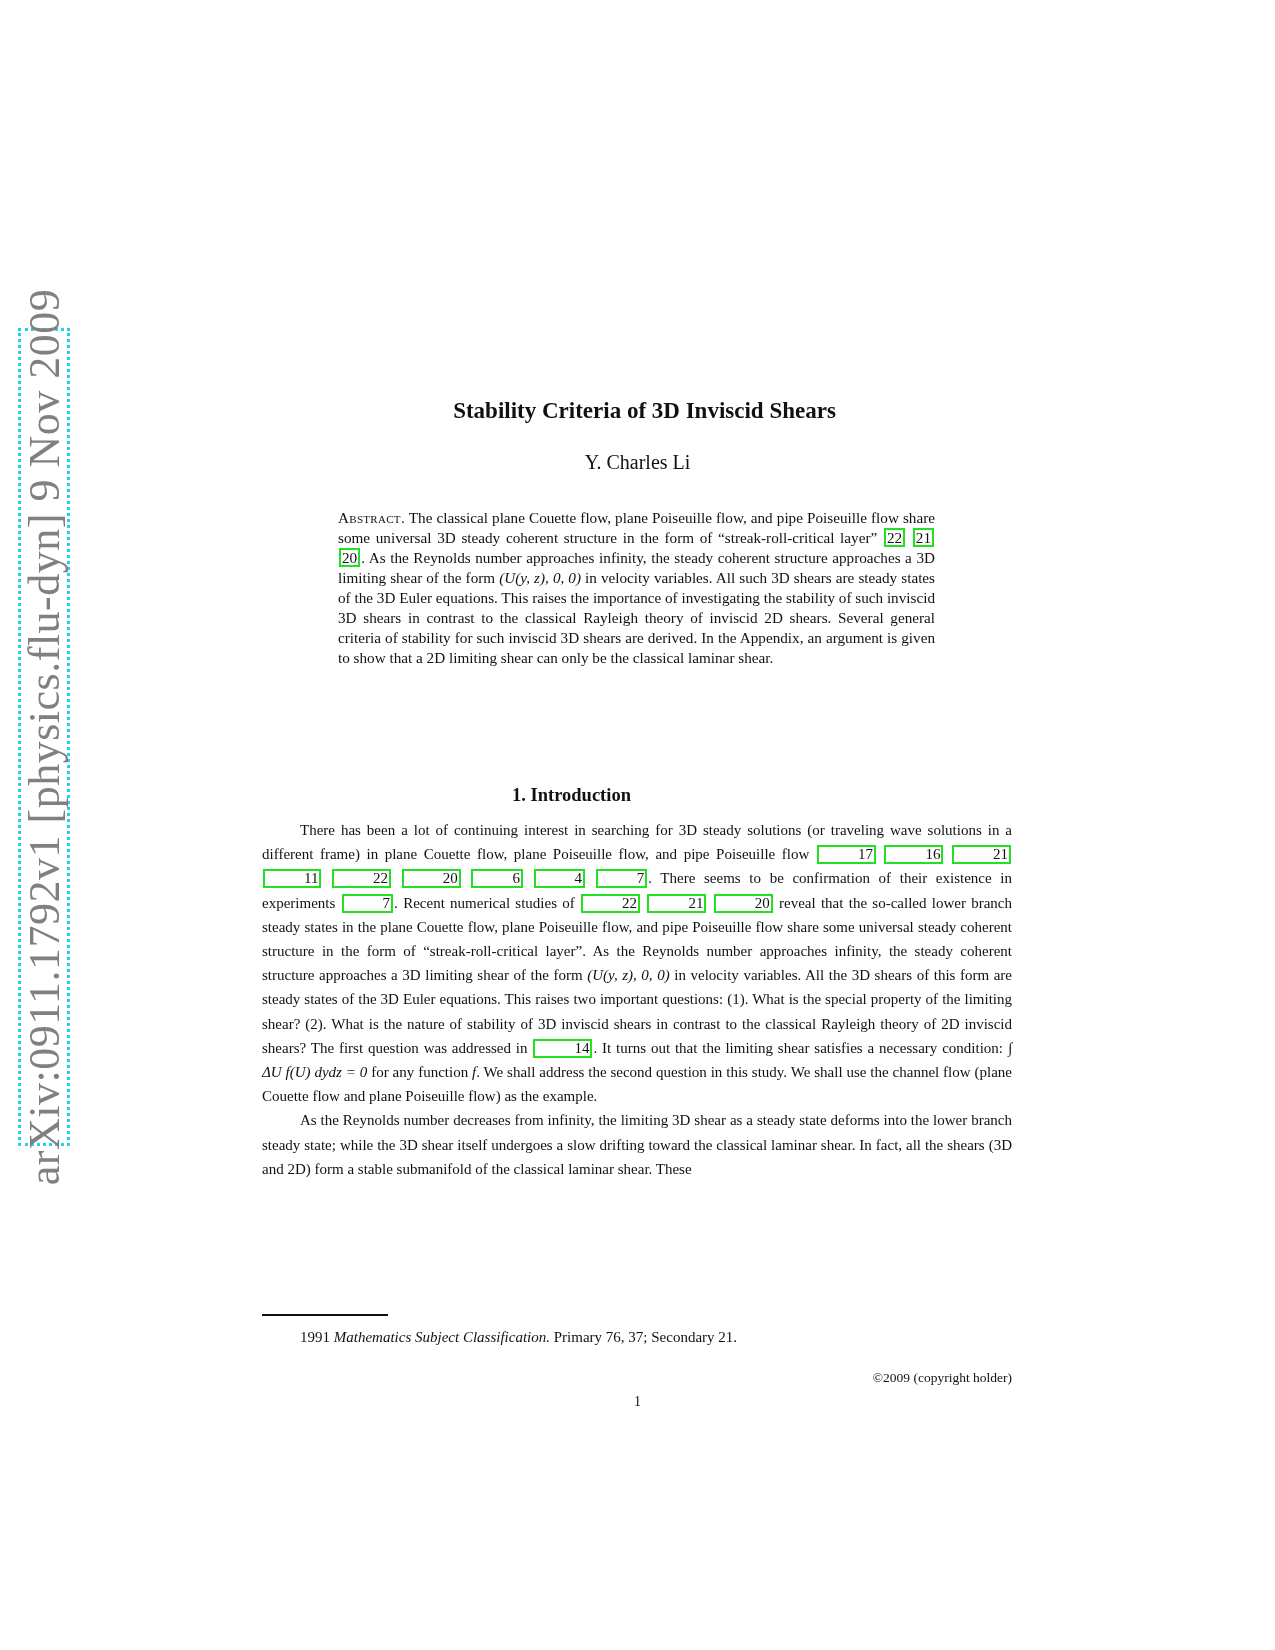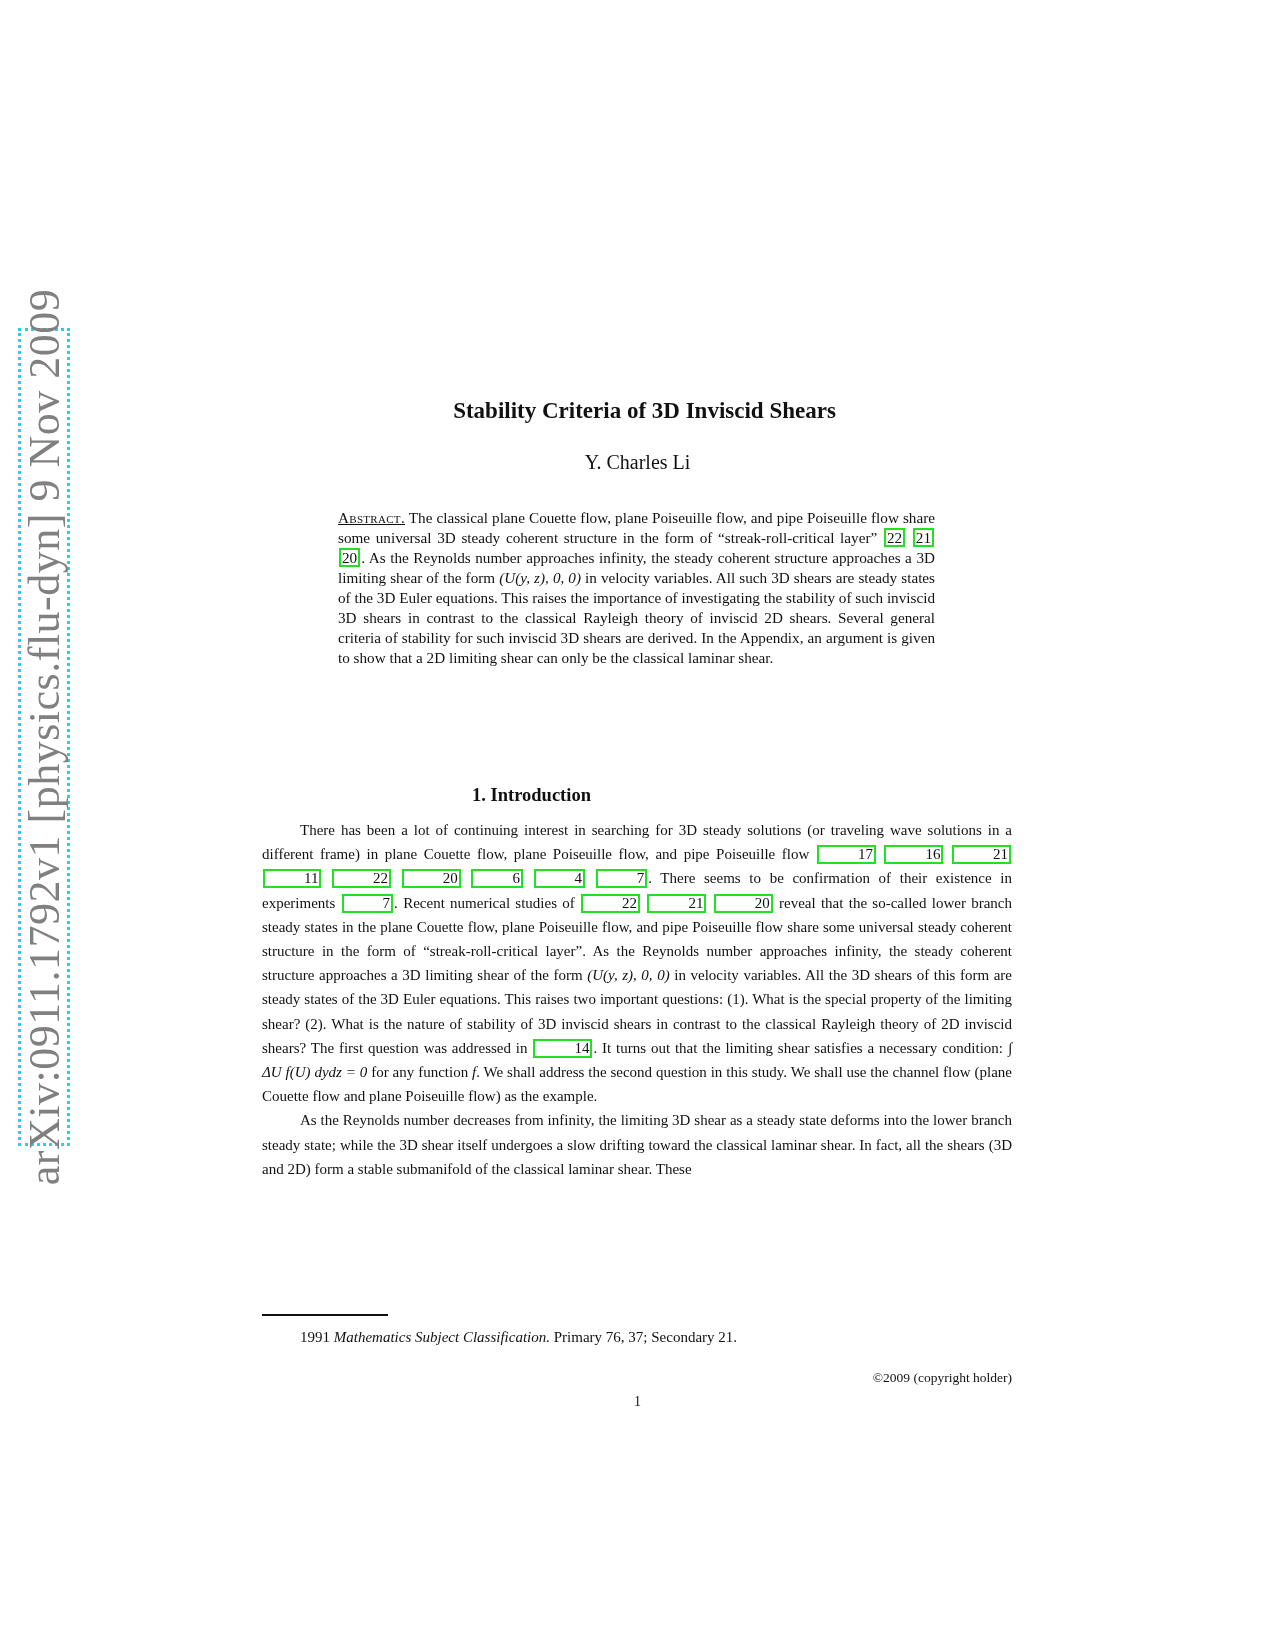--- a/index.html
+++ b/index.html
@@ -22,28 +22,28 @@
     font-weight: bold; font-size: 23px; margin-left: 7px;
   }
   .author {
     position: absolute; top: 451px; left: 0; width: 1275px; text-align: center;
     font-size: 20px;
   }
   .abstract {
     position: absolute; top: 508px; left: 338px; width: 597px;
     font-size: 15.2px; line-height: 20px; text-align: justify;
   }
-  .abstract-label { font-variant: small-caps; letter-spacing: 0.3px; text-decoration: underline; }
+  .abstract-label { font-variant: small-caps; letter-spacing: 0.3px; }
   .cite {
     display: inline-block; border: 2px solid #22e022; font-weight: normal;
     padding: 0 1px; line-height: 15px; margin: 0 1px;
   }
   .section-heading {
     position: absolute; top: 785px; left: 0; width: 1063px; text-align: center;
-    font-weight: bold; font-size: 18.5px;
+    font-weight: bold; font-size: 18.5px; padding-left: 40px;
   }
   .body-text {
     position: absolute; top: 818px; left: 262px; width: 750px;
     font-size: 15px; line-height: 24.2px; text-align: justify;
   }
   .body-text p { margin: 0; text-indent: 38px; }
   .math { font-style: italic; }
   .footnote-rule {
     position: absolute; top: 1314px; left: 262px; width: 126px; height: 0;
     border-top: 2px solid #111;

